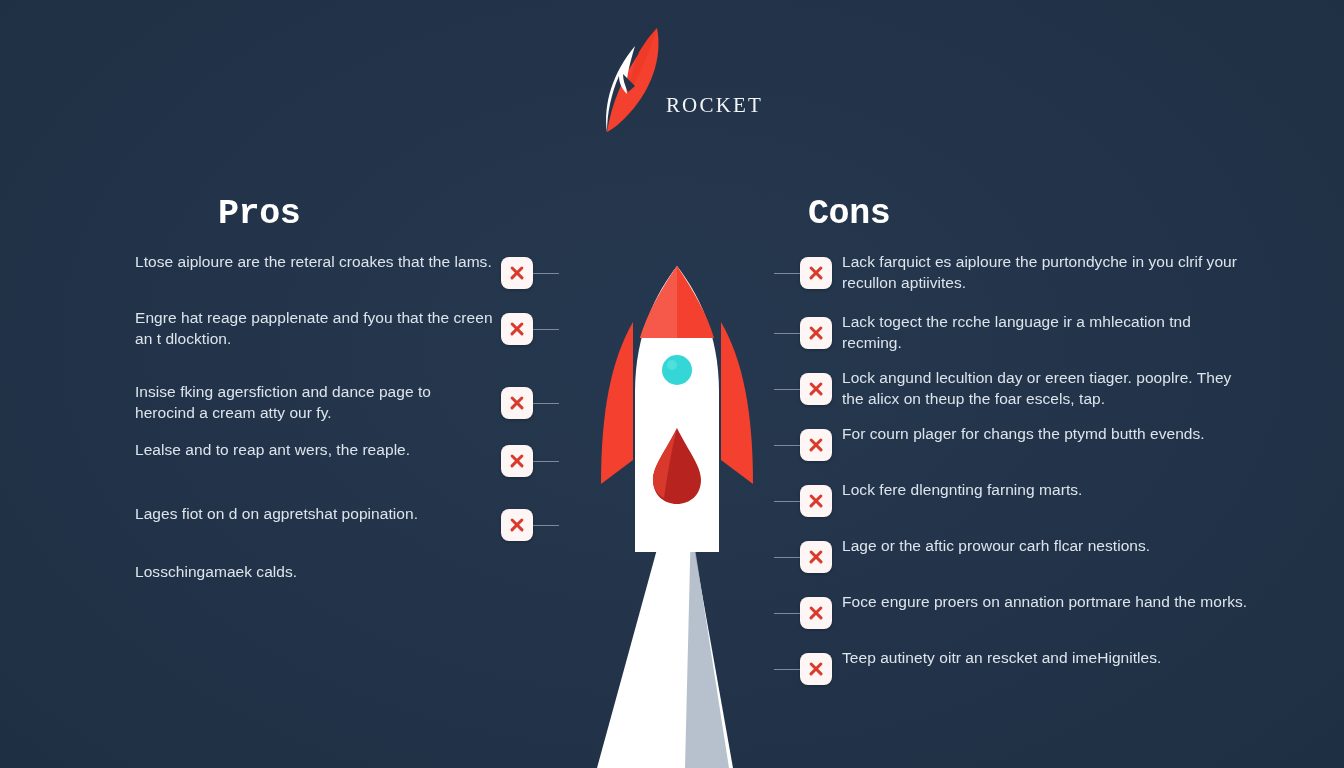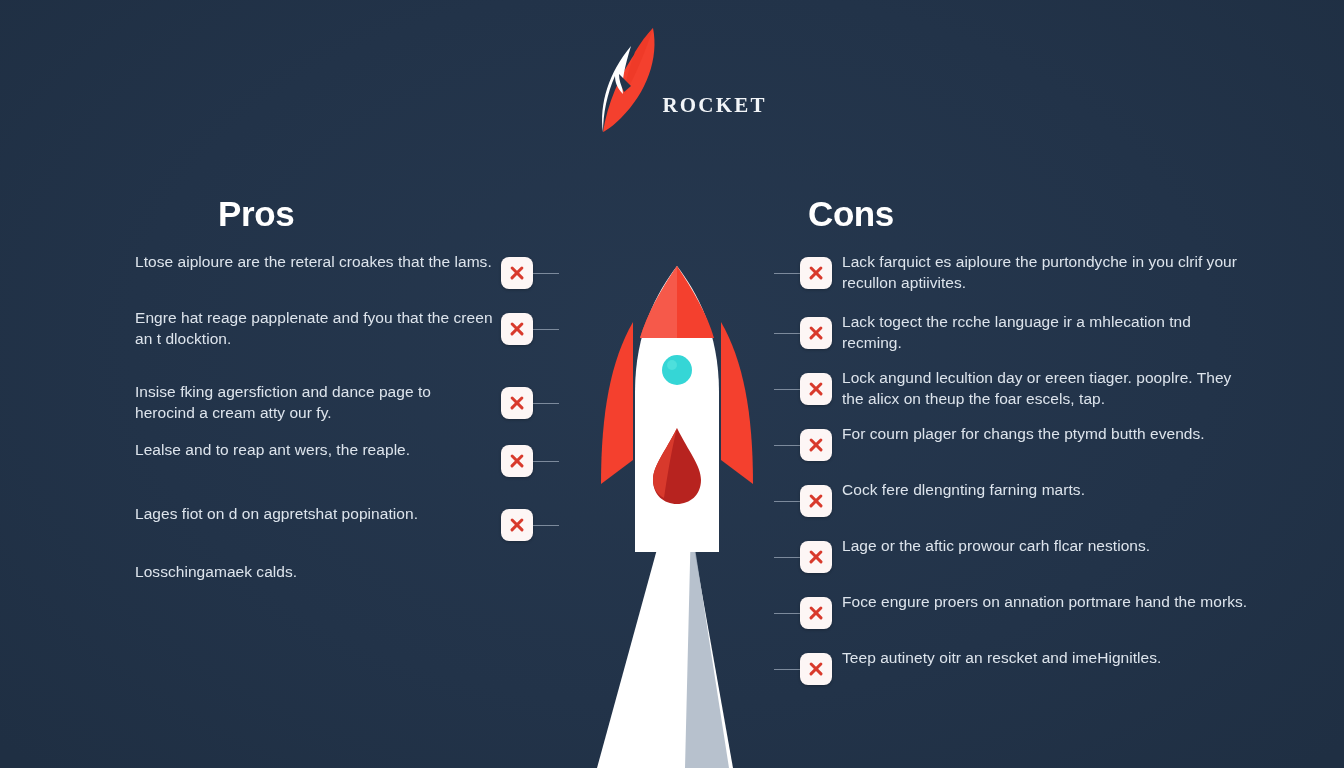--- a/index.html
+++ b/index.html
@@ -16,40 +16,40 @@
       radial-gradient(ellipse 900px 600px at 50% 45%, #26384f 0%, #223349 60%, #1f2f43 100%);
     overflow:hidden;
   }
 
   
   .brand {
     position:absolute;
     left:0; right:0; top:24px;
     display:flex; align-items:center; justify-content:center;
     gap:1px;
-    font-weight:bold;
   }
   .brand-mark { width:92px; height:108px; display:block; }
   .brand-name {
     color:#f2f5f8;
     font-family:"Liberation Serif", serif;
     font-size:21px;
     letter-spacing:2.2px;
     margin-left:-8px;
     margin-top:54px;
     white-space:nowrap;
   }
 
   
   .col-title {
     position:absolute;
     color:#ffffff;
     font-size:35px;
     font-weight:bold;
     letter-spacing:-0.4px;
+    font-family:Liberation Mono, monospace;
   }
   #pros-title { left:218px; top:194px; }
   #cons-title { left:808px; top:194px; }
 
   
   .col { position:absolute; top:252px; }
   #pros-col { left:104px;  width:455px; }
   #cons-col { left:752px;  width:500px; }
 
   .row {
@@ -204,21 +204,21 @@
         <span class="connector"></span>
         <span class="xbox"></span>
       </div>
       <div class="row-text">For courn plager for changs the ptymd butth evends.</div>
     </div>
     <div class="row" style="margin-top:6px;">
       <div class="marker">
         <span class="connector"></span>
         <span class="xbox"></span>
       </div>
-      <div class="row-text">Cock fere dlengnting farning marts.</div>
+      <div class="row-text">Lock fere dlengnting farning marts.</div>
     </div>
     <div class="row" style="margin-top:11px;">
       <div class="marker">
         <span class="connector"></span>
         <span class="xbox"></span>
       </div>
       <div class="row-text">Lage or the aftic prowour carh flcar nestions.</div>
     </div>
     <div class="row" style="margin-top:11px;">
       <div class="marker">

